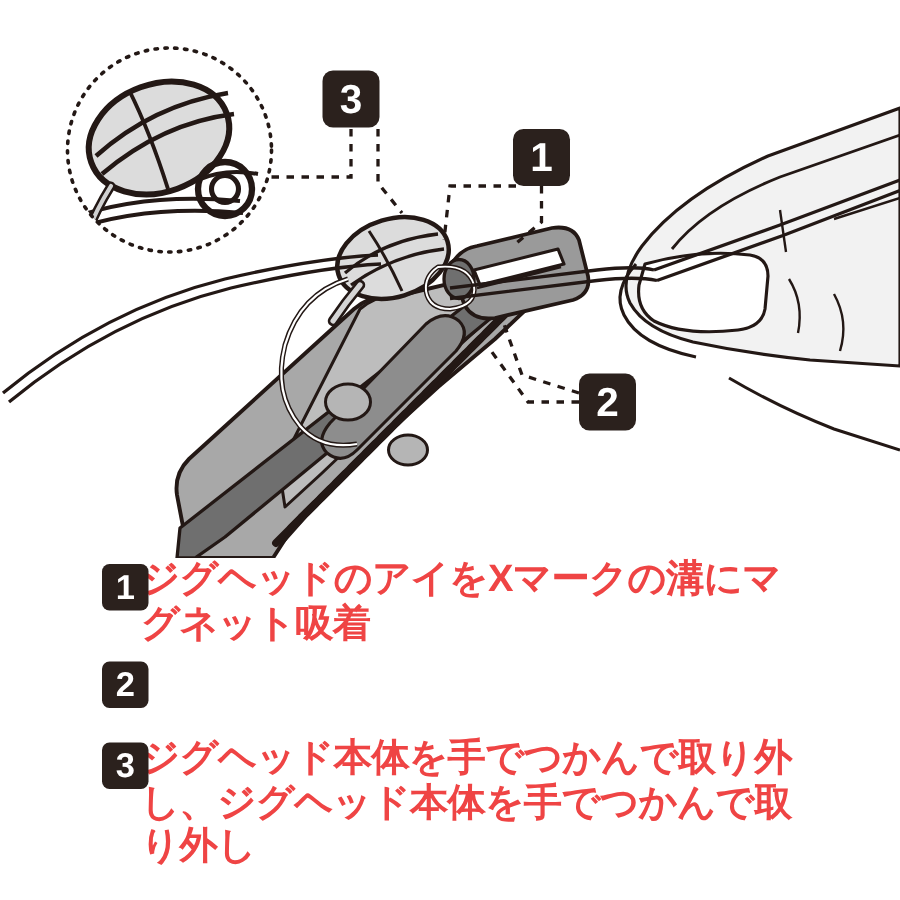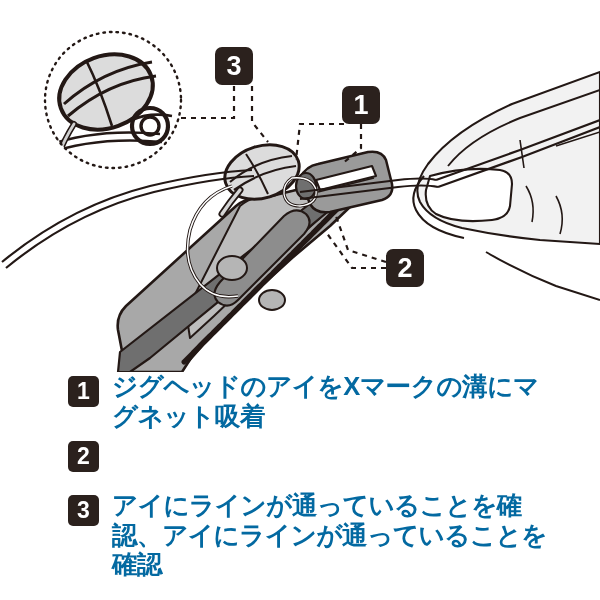--- a/index.html
+++ b/index.html
@@ -76,22 +76,22 @@
     border-radius: 5px;
     background: #2b211d;
     color: #ffffff;
     font-size: 23px;
     font-weight: bold;
     line-height: 31px;
     text-align: center;
     font-family: "Liberation Sans", "DejaVu Sans", sans-serif;
   }
   .caption-text {
-    margin-left: 44px;
-    color: #0369a1;
+    margin-left: 26px;
+    color: #ef4444;
     font-size: 25.5px;
     font-weight: bold;
     line-height: 1.16;
     letter-spacing: -0.4px;
     font-family: "Liberation Sans", "DejaVu Sans", sans-serif;
     max-width: 452px;
   }
 </style>
 </head>
 <body>
@@ -257,18 +257,18 @@
       <span class="caption-badge">1</span>
       <span class="caption-text">ジグヘッドのアイをXマークの溝にマグネット吸着</span>
     </div>
 
     <div class="caption-row">
       <span class="caption-badge">2</span>
     </div>
 
     <div class="caption-row">
       <span class="caption-badge">3</span>
-      <span class="caption-text">アイにラインが通っていることを確認、アイにラインが通っていることを確認</span>
+      <span class="caption-text">ジグヘッド本体を手でつかんで取り外し、ジグヘッド本体を手でつかんで取り外し</span>
     </div>
 
   </div>
 
 </div>
 
 </body></html>

